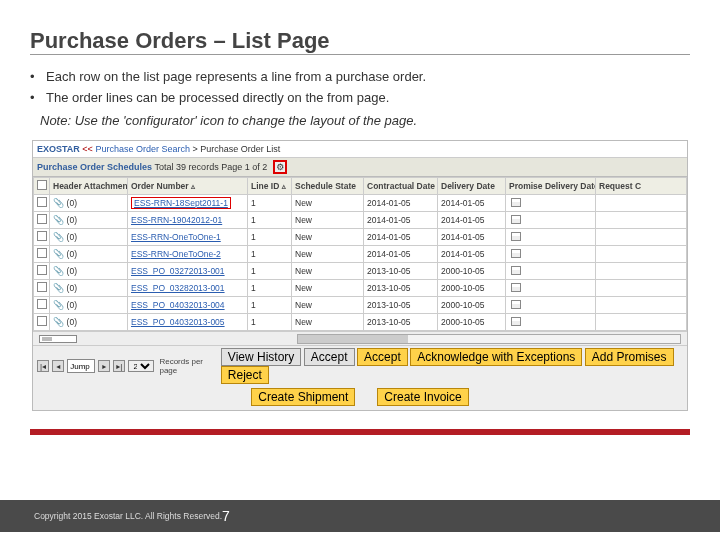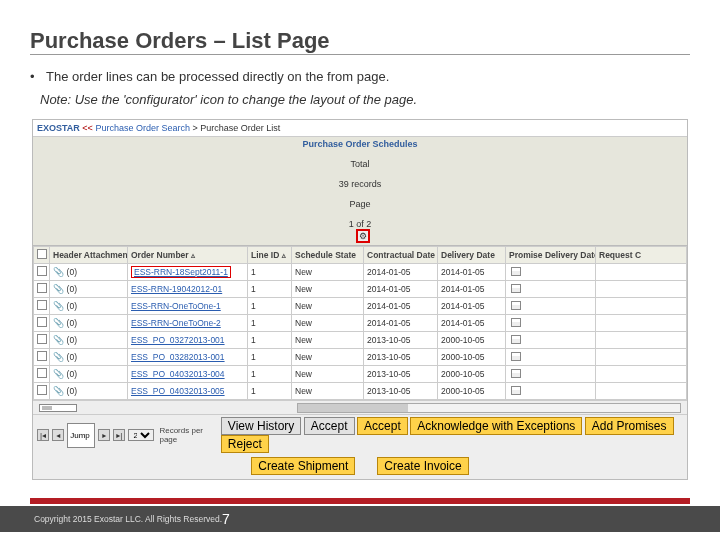--- a/index.html
+++ b/index.html
@@ -10,21 +10,21 @@
   .bullets .row { margin: 6px 0; }
   .bullets .dot { display: inline-block; width: 16px; }
   .note { font-size: 13px; font-style: italic; margin: 8px 0 12px 10px; }
 
   .app { border: 1px solid #bbb; font-size: 9px; color: #333; background: #f5f5f0; margin: 4px 2px 0 2px; }
   .crumb { background: #fff; padding: 3px 4px; border-bottom: 1px solid #ccc; }
   .crumb .logo { color: #325e9e; font-weight: bold; }
   .crumb .lt { color: #a00; }
   .crumb a { color: #2a5db0; text-decoration: none; }
 
-  .barrow { display: flex; align-items: center; background: #e6e6dc; border-bottom: 1px solid #bbb; padding: 2px 4px; flex-direction: column; }
+  .barrow { display: flex; align-items: center; background: #e6e6dc; border-bottom: 1px solid #bbb; padding: 2px 4px; }
   .bartitle { color: #325e9e; font-weight: bold; }
   .dlbtn { margin-left: auto; background: #ffd24a; border: 1px solid #b8860b; padding: 1px 8px; font-size: 9px; cursor: pointer; }
   .cfg { width: 14px; height: 14px; border: 2px solid #d00; margin-left: 6px; display: flex; align-items: center; justify-content: center; font-size: 9px; background: #eee; cursor: pointer; }
 
   .tbl { width: 100%; border-collapse: collapse; table-layout: fixed; background: #fff; }
   .tbl th, .tbl td { border: 1px solid #ccc; padding: 2px 3px; font-size: 8.5px; white-space: nowrap; overflow: hidden; text-align: left; }
   .tbl th { background: #eeeee4; color: #444; font-weight: bold; }
   .tbl th .s { font-size: 8px; color: #555; }
   .chk { width: 10px; height: 10px; border: 1px solid #888; display: inline-block; background: #fff; cursor: pointer; }
   .att { font-size: 9px; color: #333; }
@@ -33,41 +33,42 @@
   .cal { display: inline-block; width: 10px; height: 9px; border: 1px solid #888; background: linear-gradient(#fff 40%, #eee 40%); margin-left: 2px; }
 
   .hscroll { height: 14px; display: flex; align-items: center; padding: 1px 6px; background: #eee; border-top: 1px solid #ccc; }
   .hsbox { width: 38px; height: 8px; border: 1px solid #888; background: #fff; position: relative; }
   .hsbox::after { content: ''; position: absolute; left: 2px; top: 1px; width: 10px; height: 4px; background: #bbb; }
   .hstrack { flex: 1; margin-left: 220px; height: 10px; border: 1px solid #aaa; background: #f3f3f3; position: relative; }
   .hstrack::before { content: ''; position: absolute; left: 0; top: 0; width: 110px; height: 100%; background: #ccc; }
 
   .pager { display: flex; align-items: center; gap: 3px; padding: 2px 4px; background: #eee; border-top: 1px solid #ccc; }
   .navbtn { width: 13px; height: 12px; border: 1px solid #888; background: #ddd; display: inline-flex; align-items: center; justify-content: center; font-size: 8px; cursor: pointer; }
-  .pginput { width: 28px; height: 25px; border: 1px solid #888; font-size: 8px; padding: 0 2px; }
+  .pginput { width: 28px; height: 14px; border: 1px solid #888; font-size: 8px; padding: 0 2px; }
   .rpp { width: 26px; height: 12px; border: 1px solid #888; font-size: 8px; }
   .rlabel { font-size: 8px; color: #444; margin-right: auto; margin-left: 2px; }
   .actbtn { padding: 1px 6px; font-size: 12px; border: 1px solid #888; cursor: pointer; }
   .gbt { background: #e2e2e2; }
   .ybt { background: #ffd24a; border-color: #b8860b; }
 
   .actrow2 { display: flex; gap: 22px; padding: 2px 4px 4px 4px; background: #eee; justify-content: center; }
 
   .redbar { height: 6px; background: #b41d24; margin: 18px 30px 0 30px; }
   .footerwrap { position: absolute; bottom: 8px; left: 0; right: 0; }
-  .greybar { height: 26px; background: #4a4a4a; margin: 0 0 0 0; display: flex; align-items: center; padding: 0 34px; }
+  .greybar { height: 32px; background: #4a4a4a; margin: 0 0 0 0; display: flex; align-items: center; padding: 0 34px; }
   .cpr { font-size: 8.5px; color: #ddd; }
   .pn { color: #fff; font-size: 14px; }
 </style>
 </head>
 <body>
 
 <div class="slide">
   <div class="title">Purchase Orders – List Page</div>
   <div class="bullets">
+    <div class="row"><span class="dot">•</span><span>Each row on the list page represents a line from a purchase order.</span></div>
     <div class="row"><span class="dot">•</span><span>The order lines can be processed directly on the from page.</span></div>
   </div>
   <div class="note">Note:  Use the 'configurator' icon to change the layout of the page.</div>
 
   <div class="app">
     <div class="crumb">
       <span class="logo">EXOSTAR</span>
       <span class="lt">&lt;&lt;</span>
       <a>Purchase Order Search</a>
       <span>&gt;</span>

